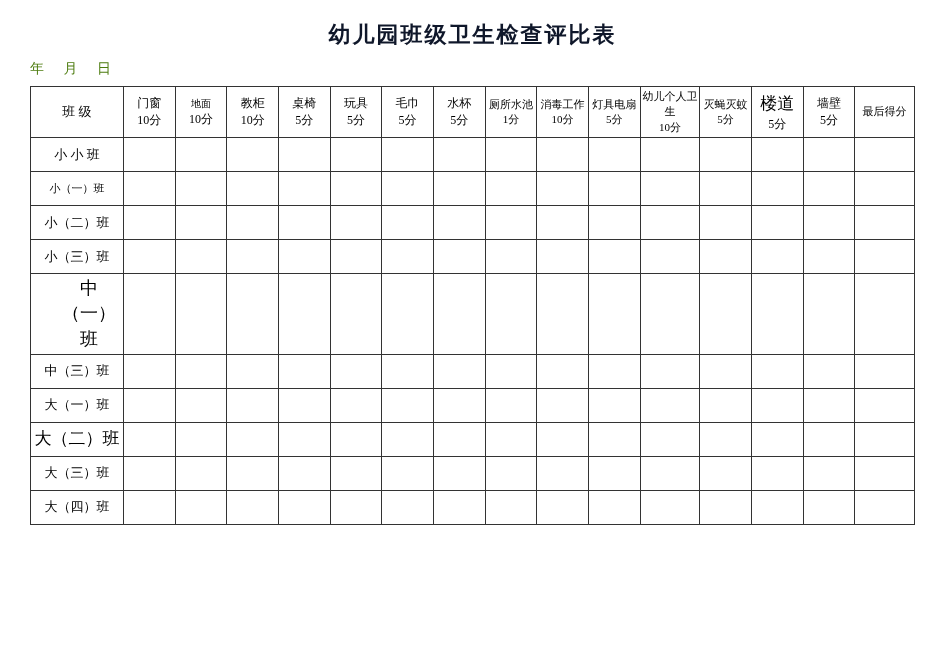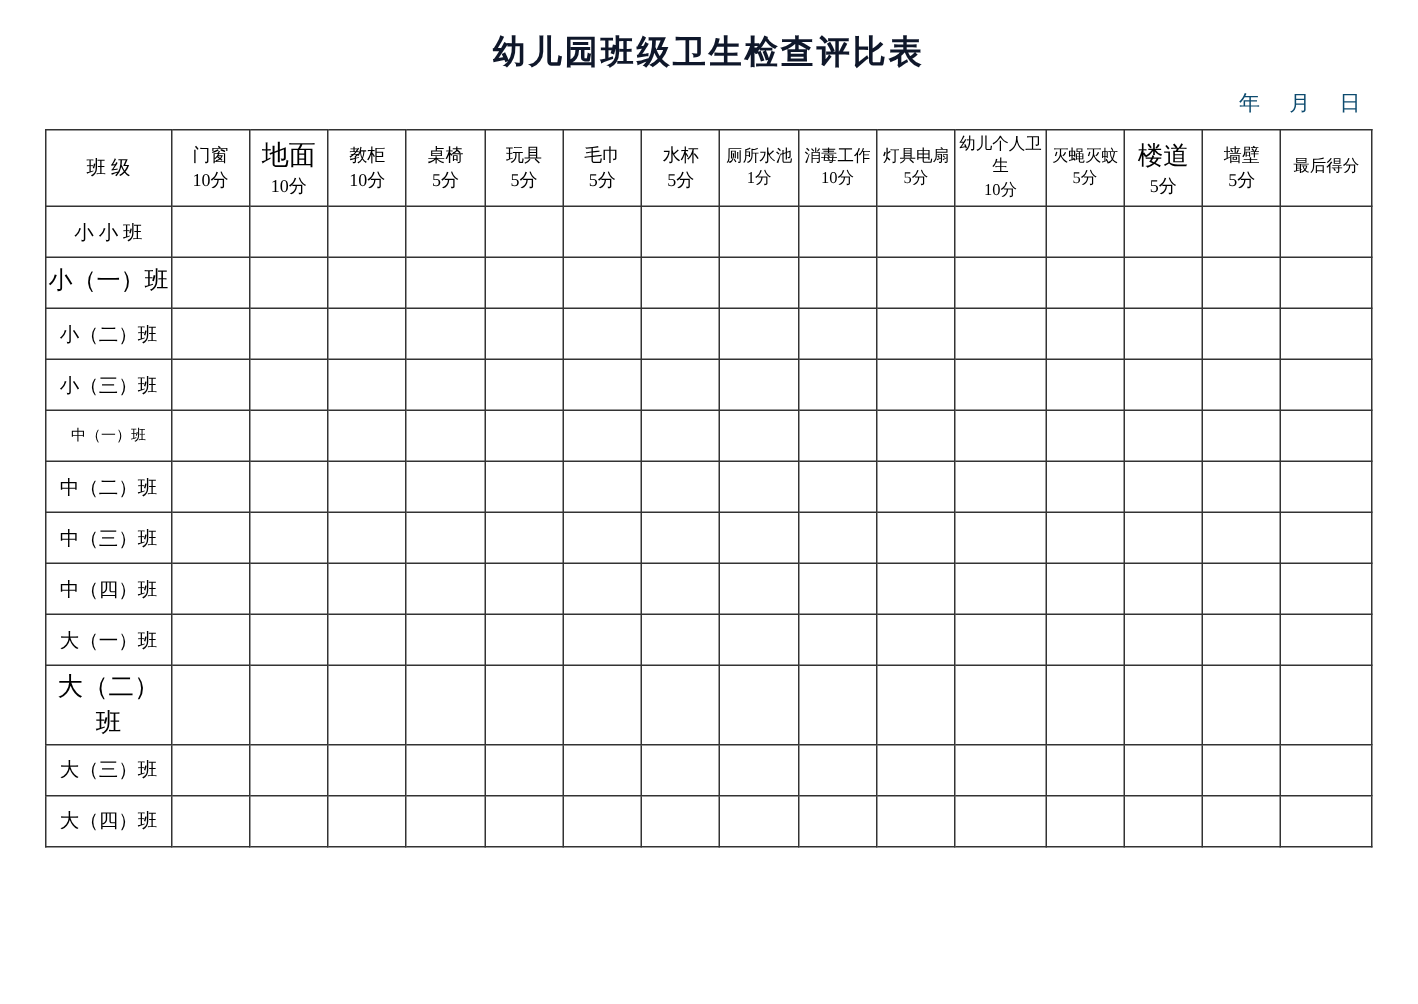--- a/index.html
+++ b/index.html
@@ -16,25 +16,25 @@
     }
     .page-title {
       text-align: center;
       font-size: 22px;
       font-weight: bold;
       margin-bottom: 10px;
       letter-spacing: 2px;
       color: #0f172a;
     }
     .date-row {
-      text-align: right;
+      text-align: left;
       font-size: 14px;
       margin-bottom: 8px;
       letter-spacing: 8px;
-      color: #0c4a6e;
+      color: #4d7c0f;
     }
     .main-table {
       width: 100%;
       border-collapse: collapse;
       font-size: 12px;
       color: #000;
     }
     .main-table th,
     .main-table td {
       border: 1px solid #333;
@@ -59,21 +59,21 @@
 
 <table class="main-table">
   <thead>
     <tr id="header-row">
     <th style="width: 72px; font-size: 13px;">班 级</th>
         <th style="width: 45px;">
           <div style="font-size: 12px;">门窗</div>
           <div style="font-size: 12px;">10分</div>
         </th>
         <th style="width: 45px;">
-          <div style="font-size: 18px;">地面</div>
+          <div style="font-size: 10px;">地面</div>
           <div style="font-size: 12px;">10分</div>
         </th>
         <th style="width: 45px;">
           <div style="font-size: 12px;">教柜</div>
           <div style="font-size: 12px;">10分</div>
         </th>
         <th style="width: 45px;">
           <div style="font-size: 12px;">桌椅</div>
           <div style="font-size: 12px;">5分</div>
         </th>
@@ -135,21 +135,21 @@
         <td></td>
         <td></td>
         <td></td>
         <td></td>
         <td></td>
         <td></td>
         <td></td>
         <td></td>
       </tr>
       <tr class="data-row">
-        <td style="font-size: 16px;">小（一）班</td>
+        <td style="font-size: 11px;">小（一）班</td>
         <td></td>
         <td></td>
         <td></td>
         <td></td>
         <td></td>
         <td></td>
         <td></td>
         <td></td>
         <td></td>
         <td></td>
@@ -189,75 +189,39 @@
         <td></td>
         <td></td>
         <td></td>
         <td></td>
         <td></td>
         <td></td>
         <td></td>
         <td></td>
       </tr>
       <tr class="data-row">
-        <td style="font-size: 10px;">中（一）班</td>
-        <td></td>
-        <td></td>
-        <td></td>
-        <td></td>
-        <td></td>
-        <td></td>
-        <td></td>
-        <td></td>
-        <td></td>
-        <td></td>
-        <td></td>
-        <td></td>
-        <td></td>
-        <td></td>
-        <td></td>
-      </tr>
-      <tr class="data-row">
-        <td style="font-size: 13px;">中（二）班</td>
+        <td style="font-size: 18px; padding-left: 25px;">中（一）班</td>
         <td></td>
         <td></td>
         <td></td>
         <td></td>
         <td></td>
         <td></td>
         <td></td>
         <td></td>
         <td></td>
         <td></td>
         <td></td>
         <td></td>
         <td></td>
         <td></td>
         <td></td>
       </tr>
       <tr class="data-row">
         <td style="font-size: 13px;">中（三）班</td>
-        <td></td>
-        <td></td>
-        <td></td>
-        <td></td>
-        <td></td>
-        <td></td>
-        <td></td>
-        <td></td>
-        <td></td>
-        <td></td>
-        <td></td>
-        <td></td>
-        <td></td>
-        <td></td>
-        <td></td>
-      </tr>
-      <tr class="data-row">
-        <td style="font-size: 13px;">中（四）班</td>
         <td></td>
         <td></td>
         <td></td>
         <td></td>
         <td></td>
         <td></td>
         <td></td>
         <td></td>
         <td></td>
         <td></td>

